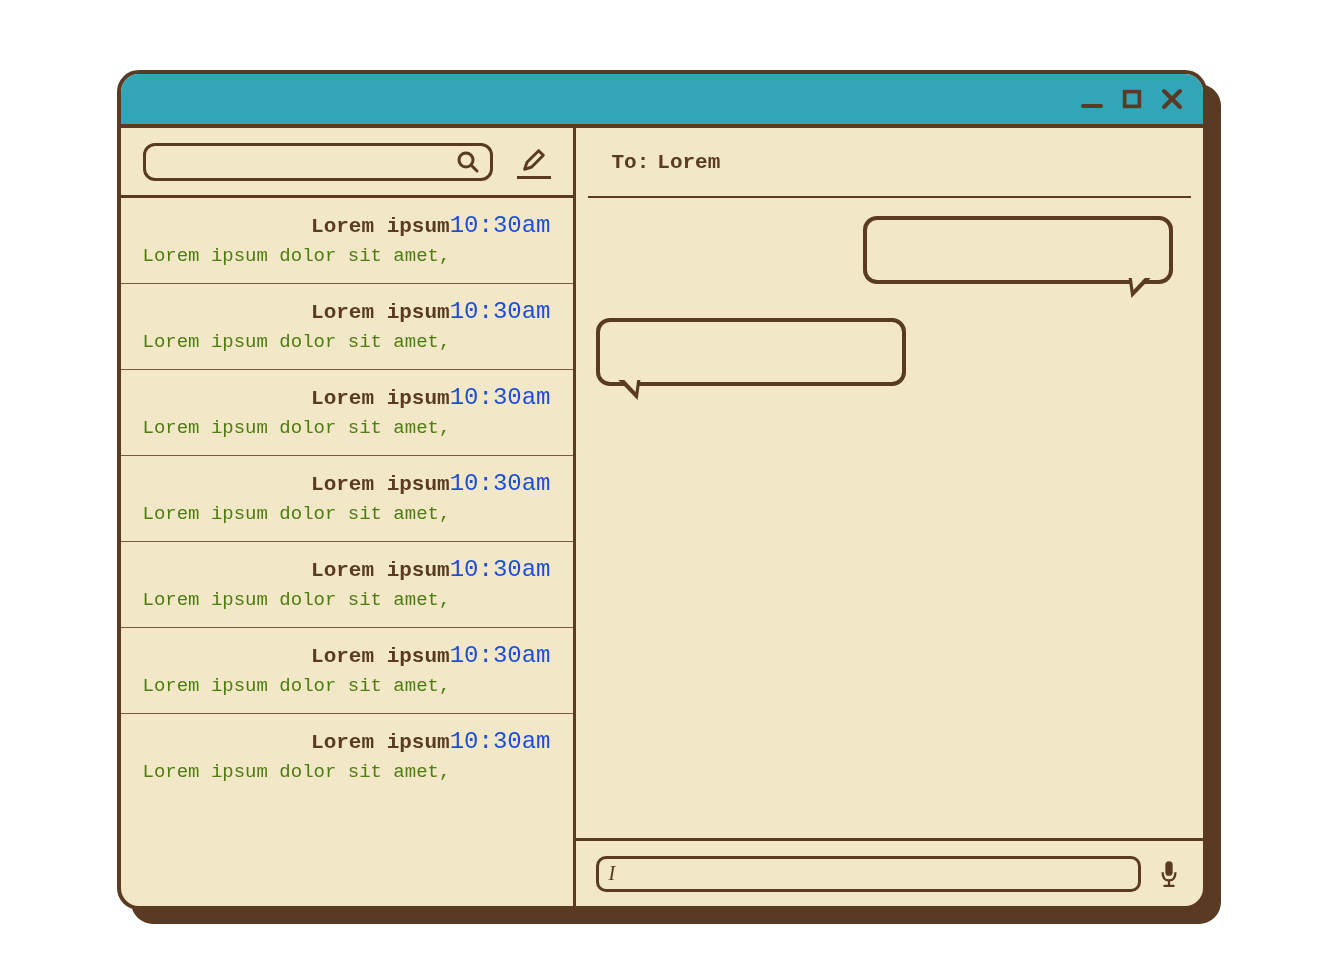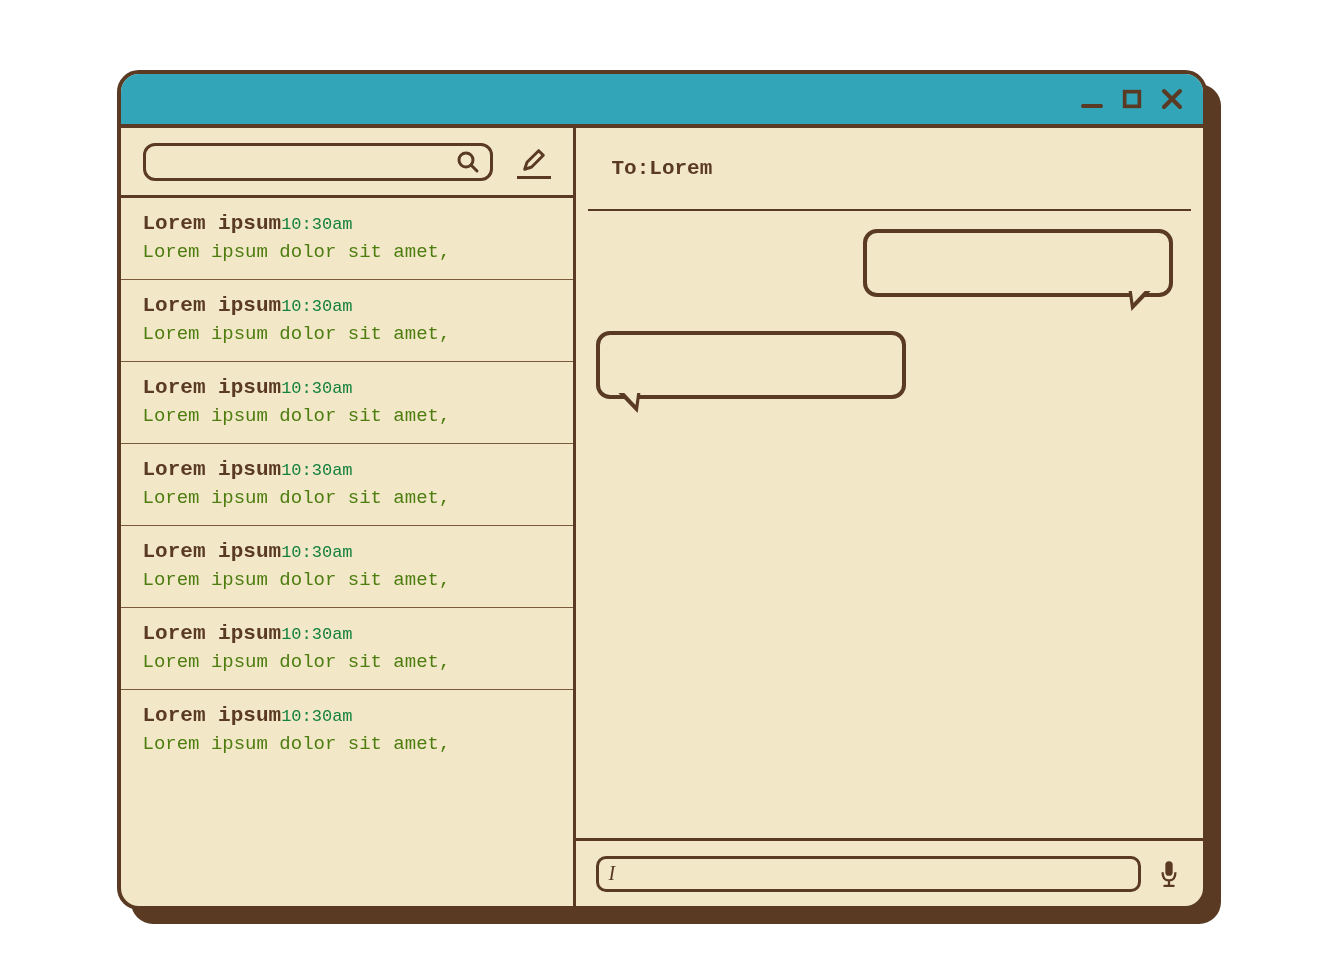--- a/index.html
+++ b/index.html
@@ -101,60 +101,60 @@
       overflow: hidden;
     }
     .conv-item {
       border-bottom: 1.5px solid #7a5a3a;
       padding: 14px 22px 16px 22px;
       cursor: pointer;
     }
     .conv-item:last-child { border-bottom: none; }
     .conv-top {
       display: flex;
-      justify-content: flex-start;
+      justify-content: flex-end;
       align-items: baseline;
       margin-bottom: 6px;
     }
     .conv-name {
       font-weight: bold;
       font-size: 21px;
       color: #5a3a23;
     }
     .conv-time {
-      font-size: 17px;
-      color: #15803d;
+      font-size: 24px;
+      color: #1d4ed8;
     }
     .conv-preview {
       font-size: 19px;
       color: #4d7c0f;
     }
     .chat-panel {
       flex: 1;
       display: flex;
       flex-direction: column;
     }
     .chat-header {
-      height: 83px;
+      height: 70px;
       border-bottom: 2px solid #5a3a23;
       display: flex;
       align-items: center;
       padding: 0 24px;
       margin: 0 12px;
     }
     .to-label {
       font-weight: bold;
       font-size: 21px;
       color: #5a3a23;
     }
     .to-name {
       font-weight: bold;
       font-size: 21px;
       color: #5a3a23;
-      margin-left: 0;
+      margin-left: 8px;
     }
     .chat-body {
       flex: 1;
       position: relative;
       padding: 16px 20px;
     }
     .bubble {
       position: absolute;
       border: 4px solid #5a3a23;
       border-radius: 14px;

